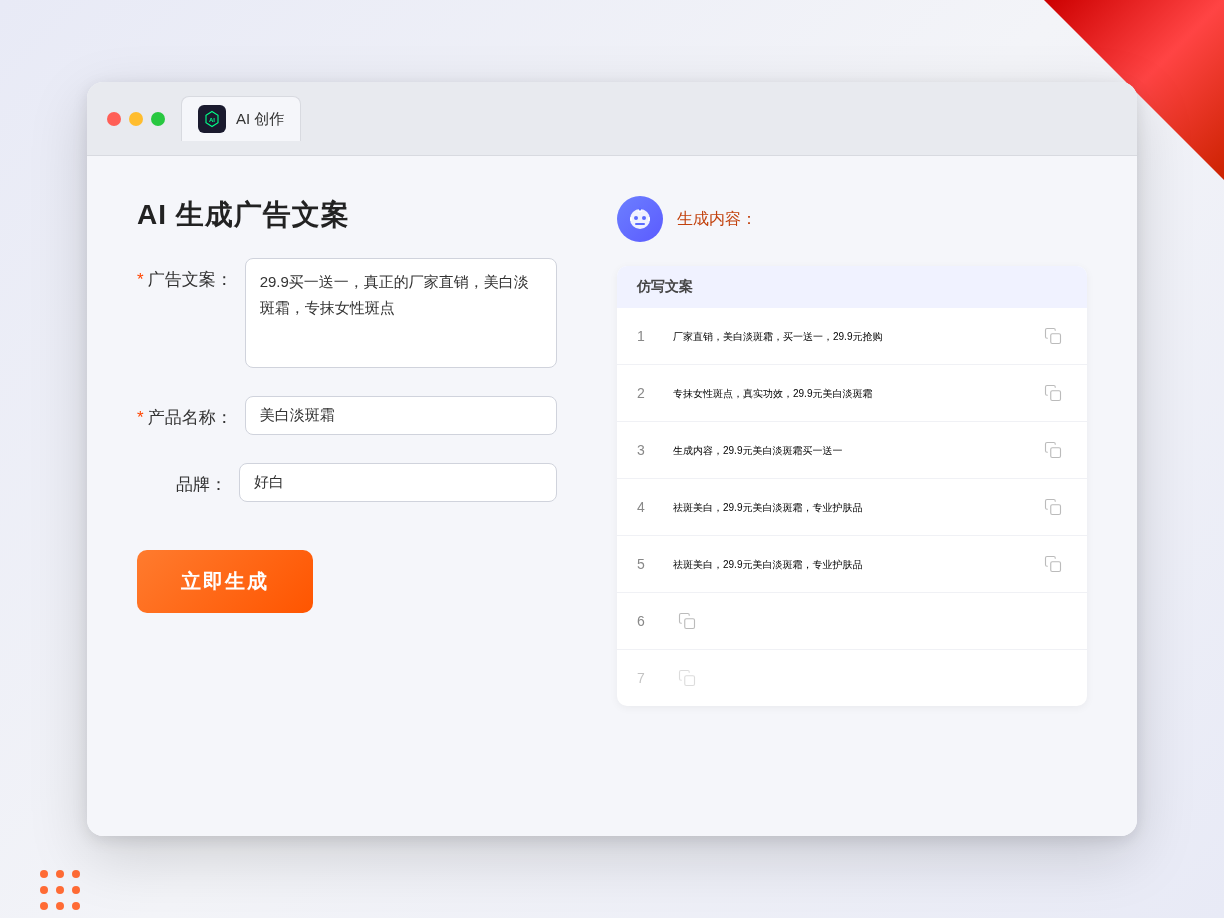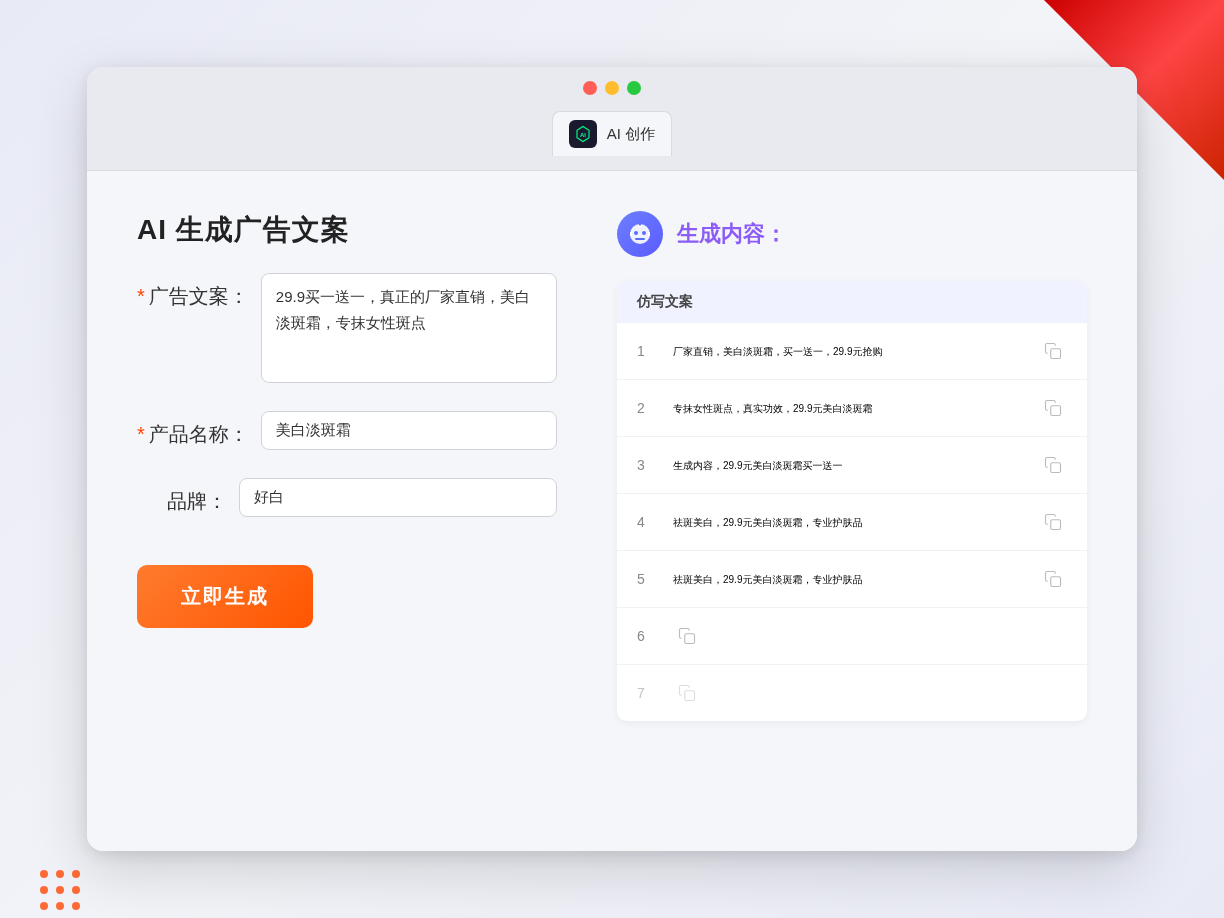--- a/index.html
+++ b/index.html
@@ -39,21 +39,20 @@
     }
 
     
     .title-bar {
       background: #e8eaef;
       padding: 14px 20px;
       display: flex;
       align-items: center;
       gap: 16px;
       border-bottom: 1px solid #d8dae0;
-      flex-direction: column;
     }
 
     .window-controls {
       display: flex;
       gap: 8px;
       align-items: center;
     }
 
     .control-dot {
       width: 14px;
@@ -119,21 +118,21 @@
     }
 
     .form-group {
       display: flex;
       align-items: flex-start;
       margin-bottom: 28px;
       gap: 12px;
     }
 
     .form-label {
-      font-size: 20px;
+      font-size: 17px;
       color: #333;
       white-space: nowrap;
       padding-top: 10px;
       min-width: 90px;
       text-align: right;
     }
 
     .required-star {
       color: #ff4500;
       margin-right: 4px;
@@ -187,23 +186,23 @@
       width: 46px;
       height: 46px;
       background: linear-gradient(135deg, #6c7fff, #5b5bff);
       border-radius: 50%;
       display: flex;
       align-items: center;
       justify-content: center;
     }
 
     .results-title {
-      font-size: 22px;
-      font-weight: 700;
-      color: #8b5cf6;
+      font-size: 16px;
+      font-weight: 400;
+      color: #c2410c;
     }
 
     .results-table {
       background: #fff;
       border-radius: 10px;
       overflow: hidden;
       box-shadow: 0 2px 8px rgba(0,0,0,0.05);
     }
 
     .table-header {

